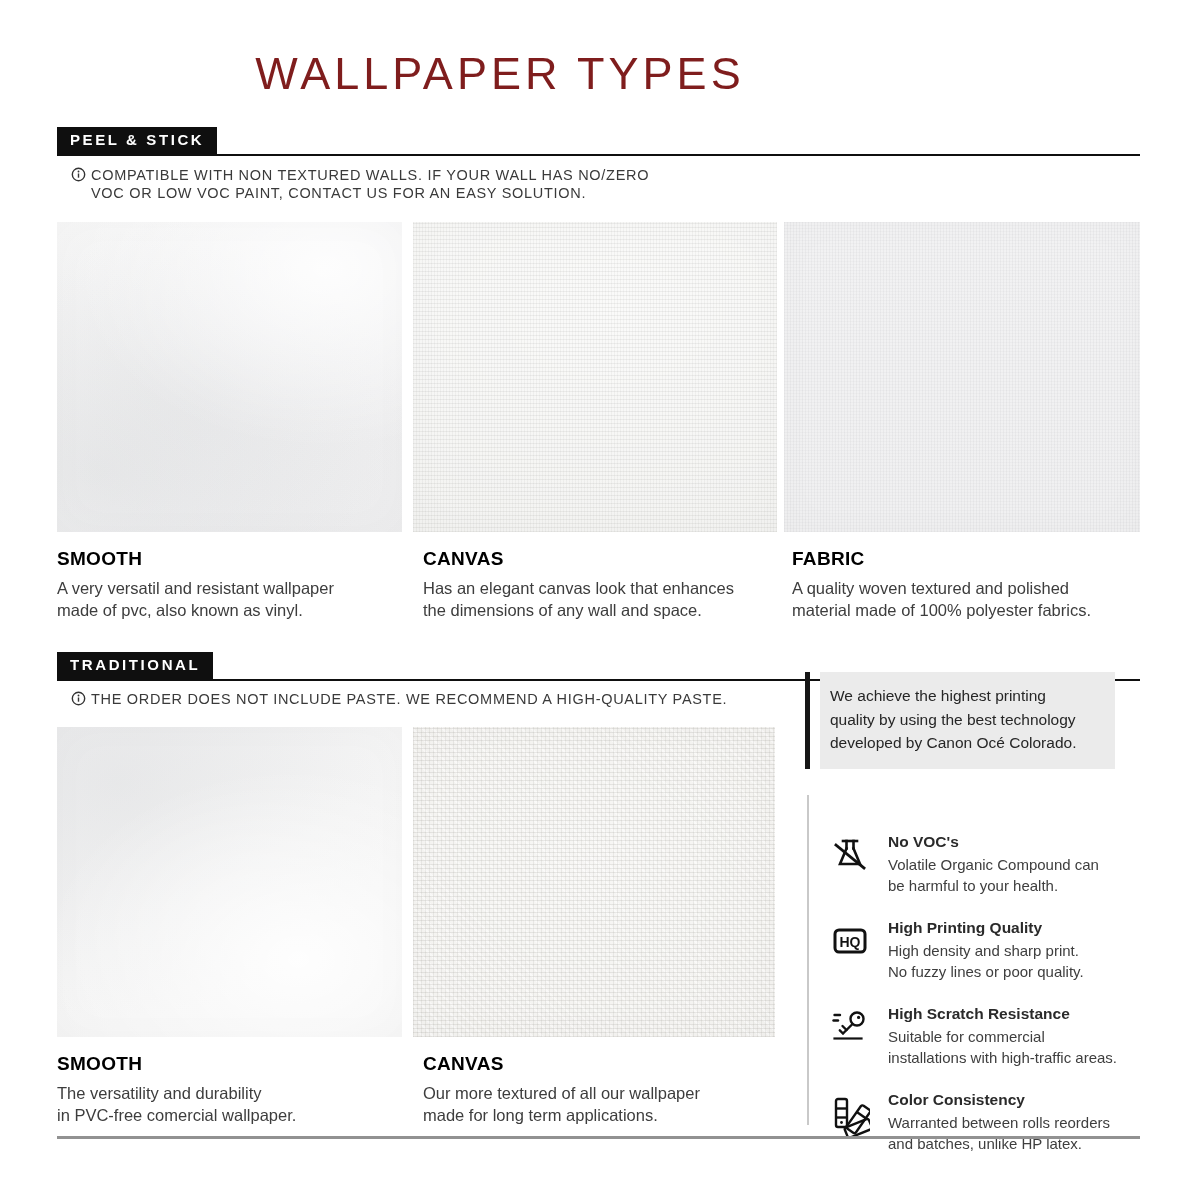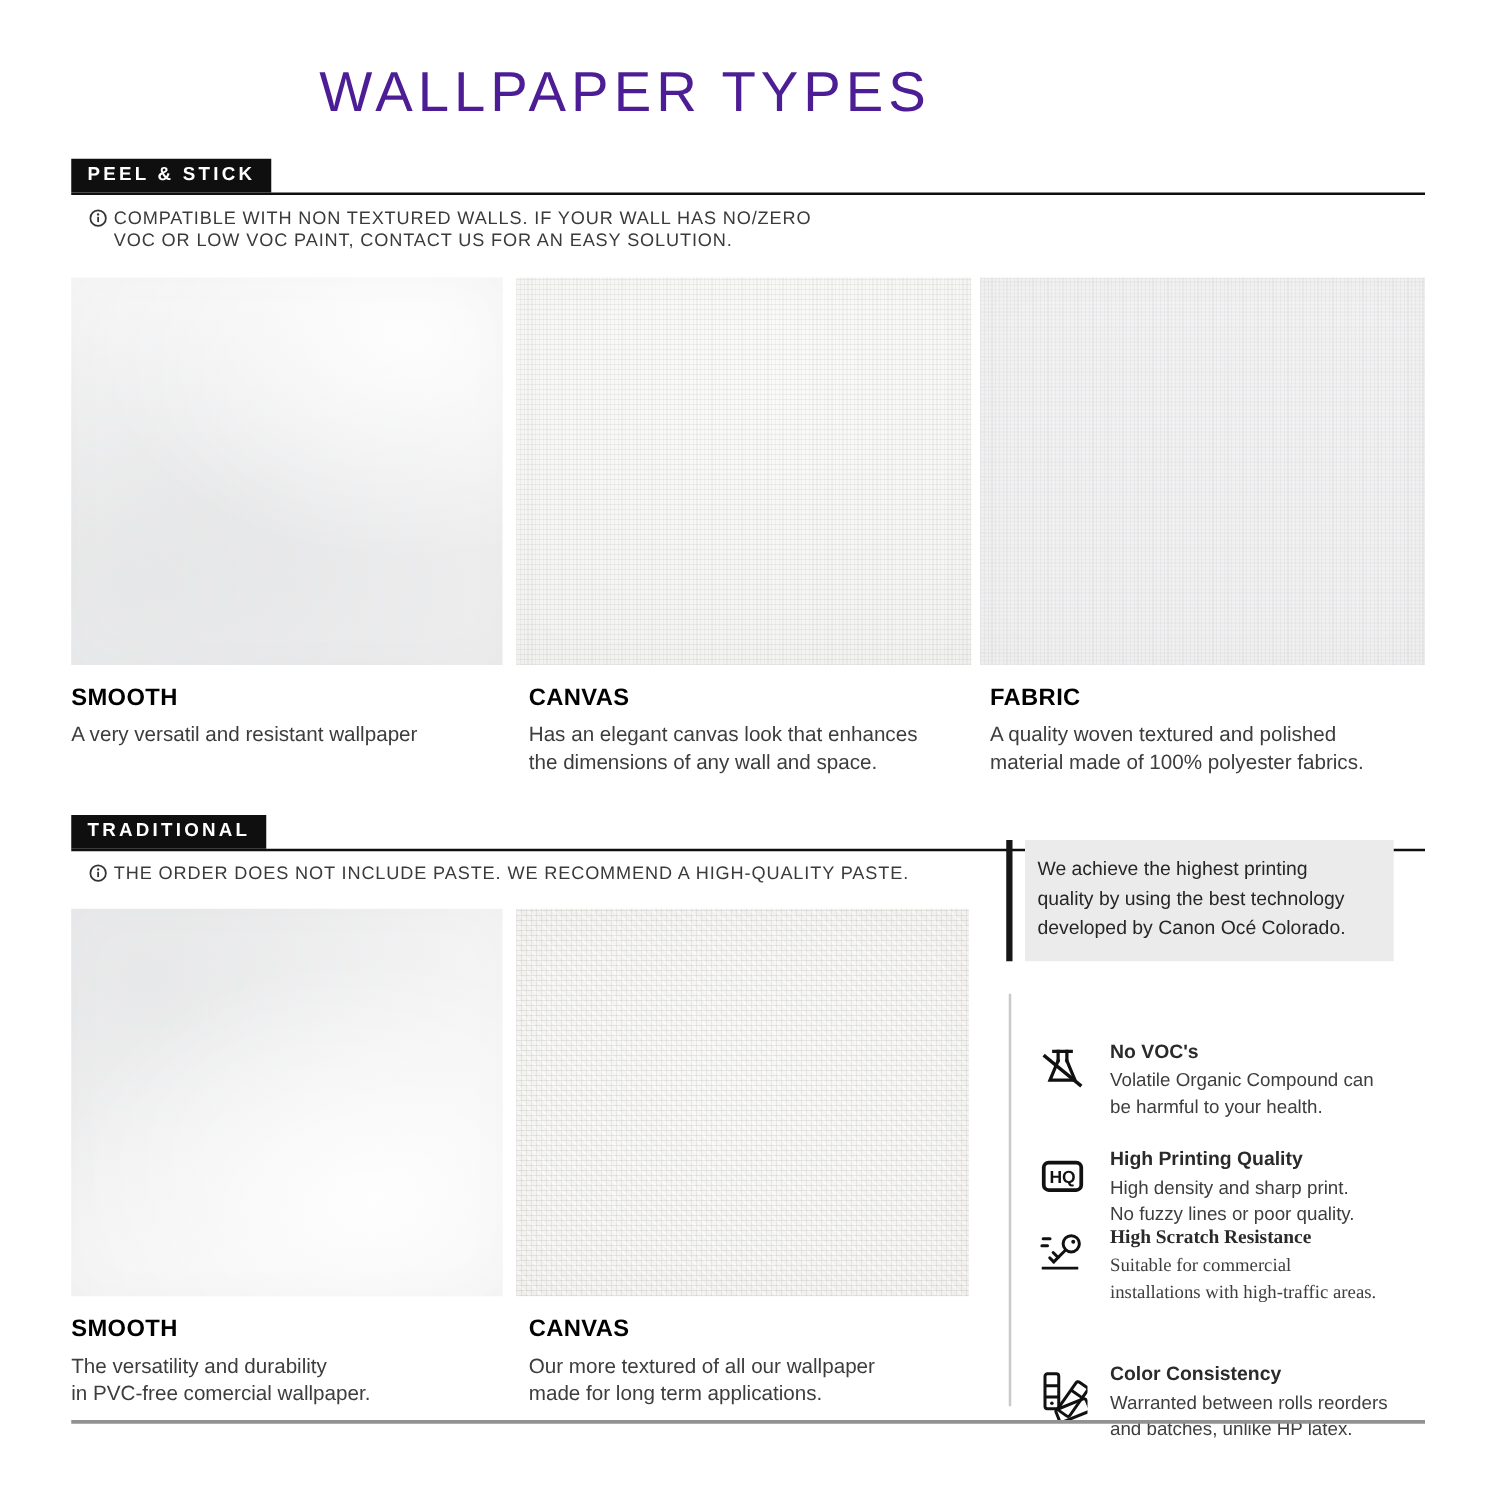--- a/index.html
+++ b/index.html
@@ -3,21 +3,21 @@
 <meta charset="utf-8">
 <style>
   html,body{margin:0;padding:0;background:#ffffff;}
   .page{
     position:relative;width:1200px;height:1200px;background:#ffffff;overflow:hidden;
     font-family:"Liberation Sans","DejaVu Sans",sans-serif;color:#1d1d1d;
   }
   
   .page-title{
     position:absolute;top:48px;left:0;width:1000px;text-align:center;
-    font-size:45px;font-weight:400;letter-spacing:4px;color:#4c1d95;white-space:nowrap;
+    font-size:45px;font-weight:400;letter-spacing:4px;color:#7f1d1d;white-space:nowrap;
   }
   
   .section-rule{position:absolute;left:57px;width:1083px;height:27px;border-bottom:2.5px solid #0f0f0f;}
   .rule-1{top:127px;}
   .rule-2{top:652px;}
   .badge{
     display:inline-block;height:100%;box-sizing:border-box;padding:4px 13px 0 13px;
     background:#0f0f0f;color:#ffffff;font-size:15px;font-weight:700;letter-spacing:2.6px;white-space:nowrap;
   }
   
@@ -75,21 +75,21 @@
   .quote-box{
     position:absolute;left:820px;top:672px;width:295px;height:97px;background:#ebebeb;
     box-sizing:border-box;padding:12px 0 0 10px;font-size:15.5px;line-height:23.5px;color:#262626;
   }
   .panel-line{position:absolute;left:807px;top:795px;width:2px;height:330px;background:#c9c9c9;}
   .feat{position:absolute;left:830px;width:312px;margin-top:37px;}
   .feat-icon{position:absolute;left:0;top:1px;width:42px;height:46px;}
   .feat-text{margin-left:58px;}
   .feat-title{font-size:15.5px;font-weight:700;color:#2a2a2a;margin-bottom:4px;}
   .feat-desc{font-size:15px;line-height:20.5px;color:#3e3e3e;}
-  .feat-1{top:796px;} .feat-2{top:882px;} .feat-3{top:944px;font-family:Liberation Serif, serif;} .feat-4{top:1054px;}
+  .feat-1{top:796px;} .feat-2{top:882px;} .feat-3{top:968px;} .feat-4{top:1054px;}
   
   .bottom-rule{position:absolute;left:57px;top:1136px;width:1083px;height:2.5px;background:#929292;}
 </style>
 </head>
 <body>
 
 <div class="page">
 
   <div class="page-title">WALLPAPER TYPES</div>
 
@@ -112,20 +112,21 @@
   </div>
 
   <div class="sw row1 tex-smooth" style="left:57px;width:345px;"></div>
   <div class="sw row1 tex-canvas" style="left:413px;width:364px;"></div>
   <div class="sw row1 tex-fabric" style="left:784px;width:356px;"></div>
 
   <div class="cap cap-r1" style="left:57px;">
     <div class="cap-name">SMOOTH</div>
     <div class="cap-desc">
       <div>A very versatil and resistant wallpaper</div>
+      <div>made of pvc, also known as vinyl.</div>
     </div>
   </div>
   <div class="cap cap-r1" style="left:423px;">
     <div class="cap-name">CANVAS</div>
     <div class="cap-desc">
       <div>Has an elegant canvas look that enhances</div>
       <div>the dimensions of any wall and space.</div>
     </div>
   </div>
   <div class="cap cap-r1" style="left:792px;">

